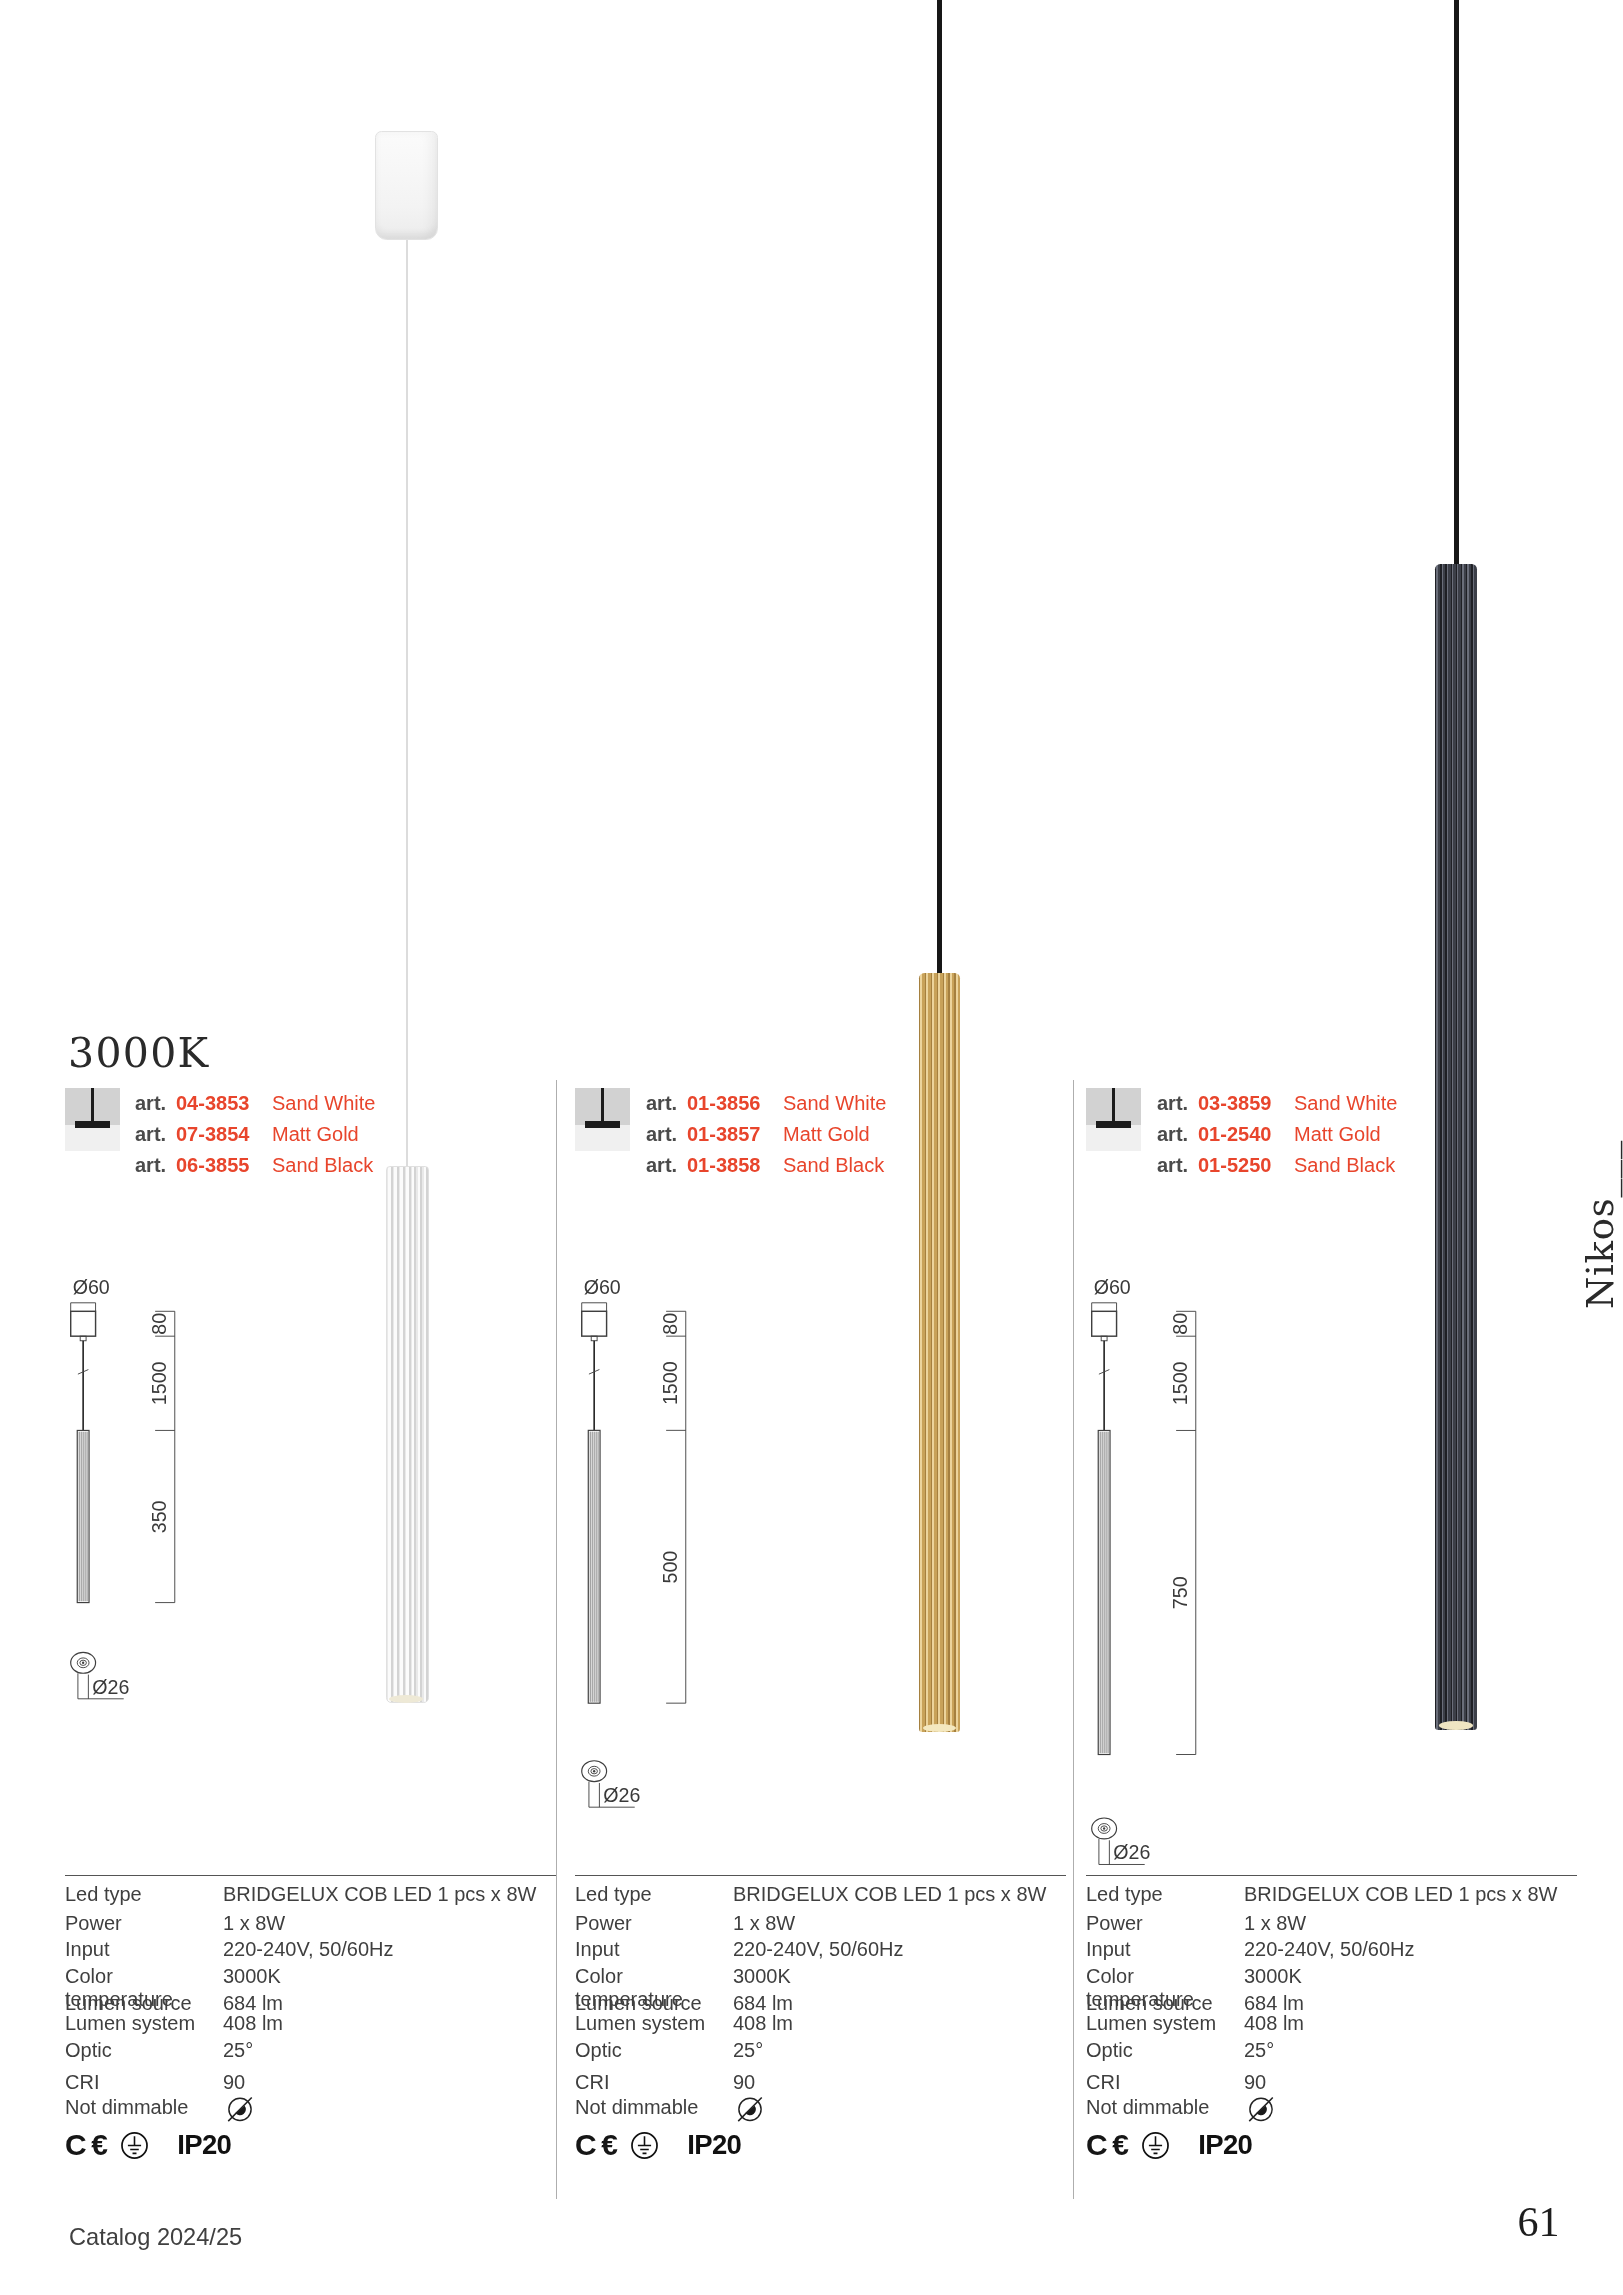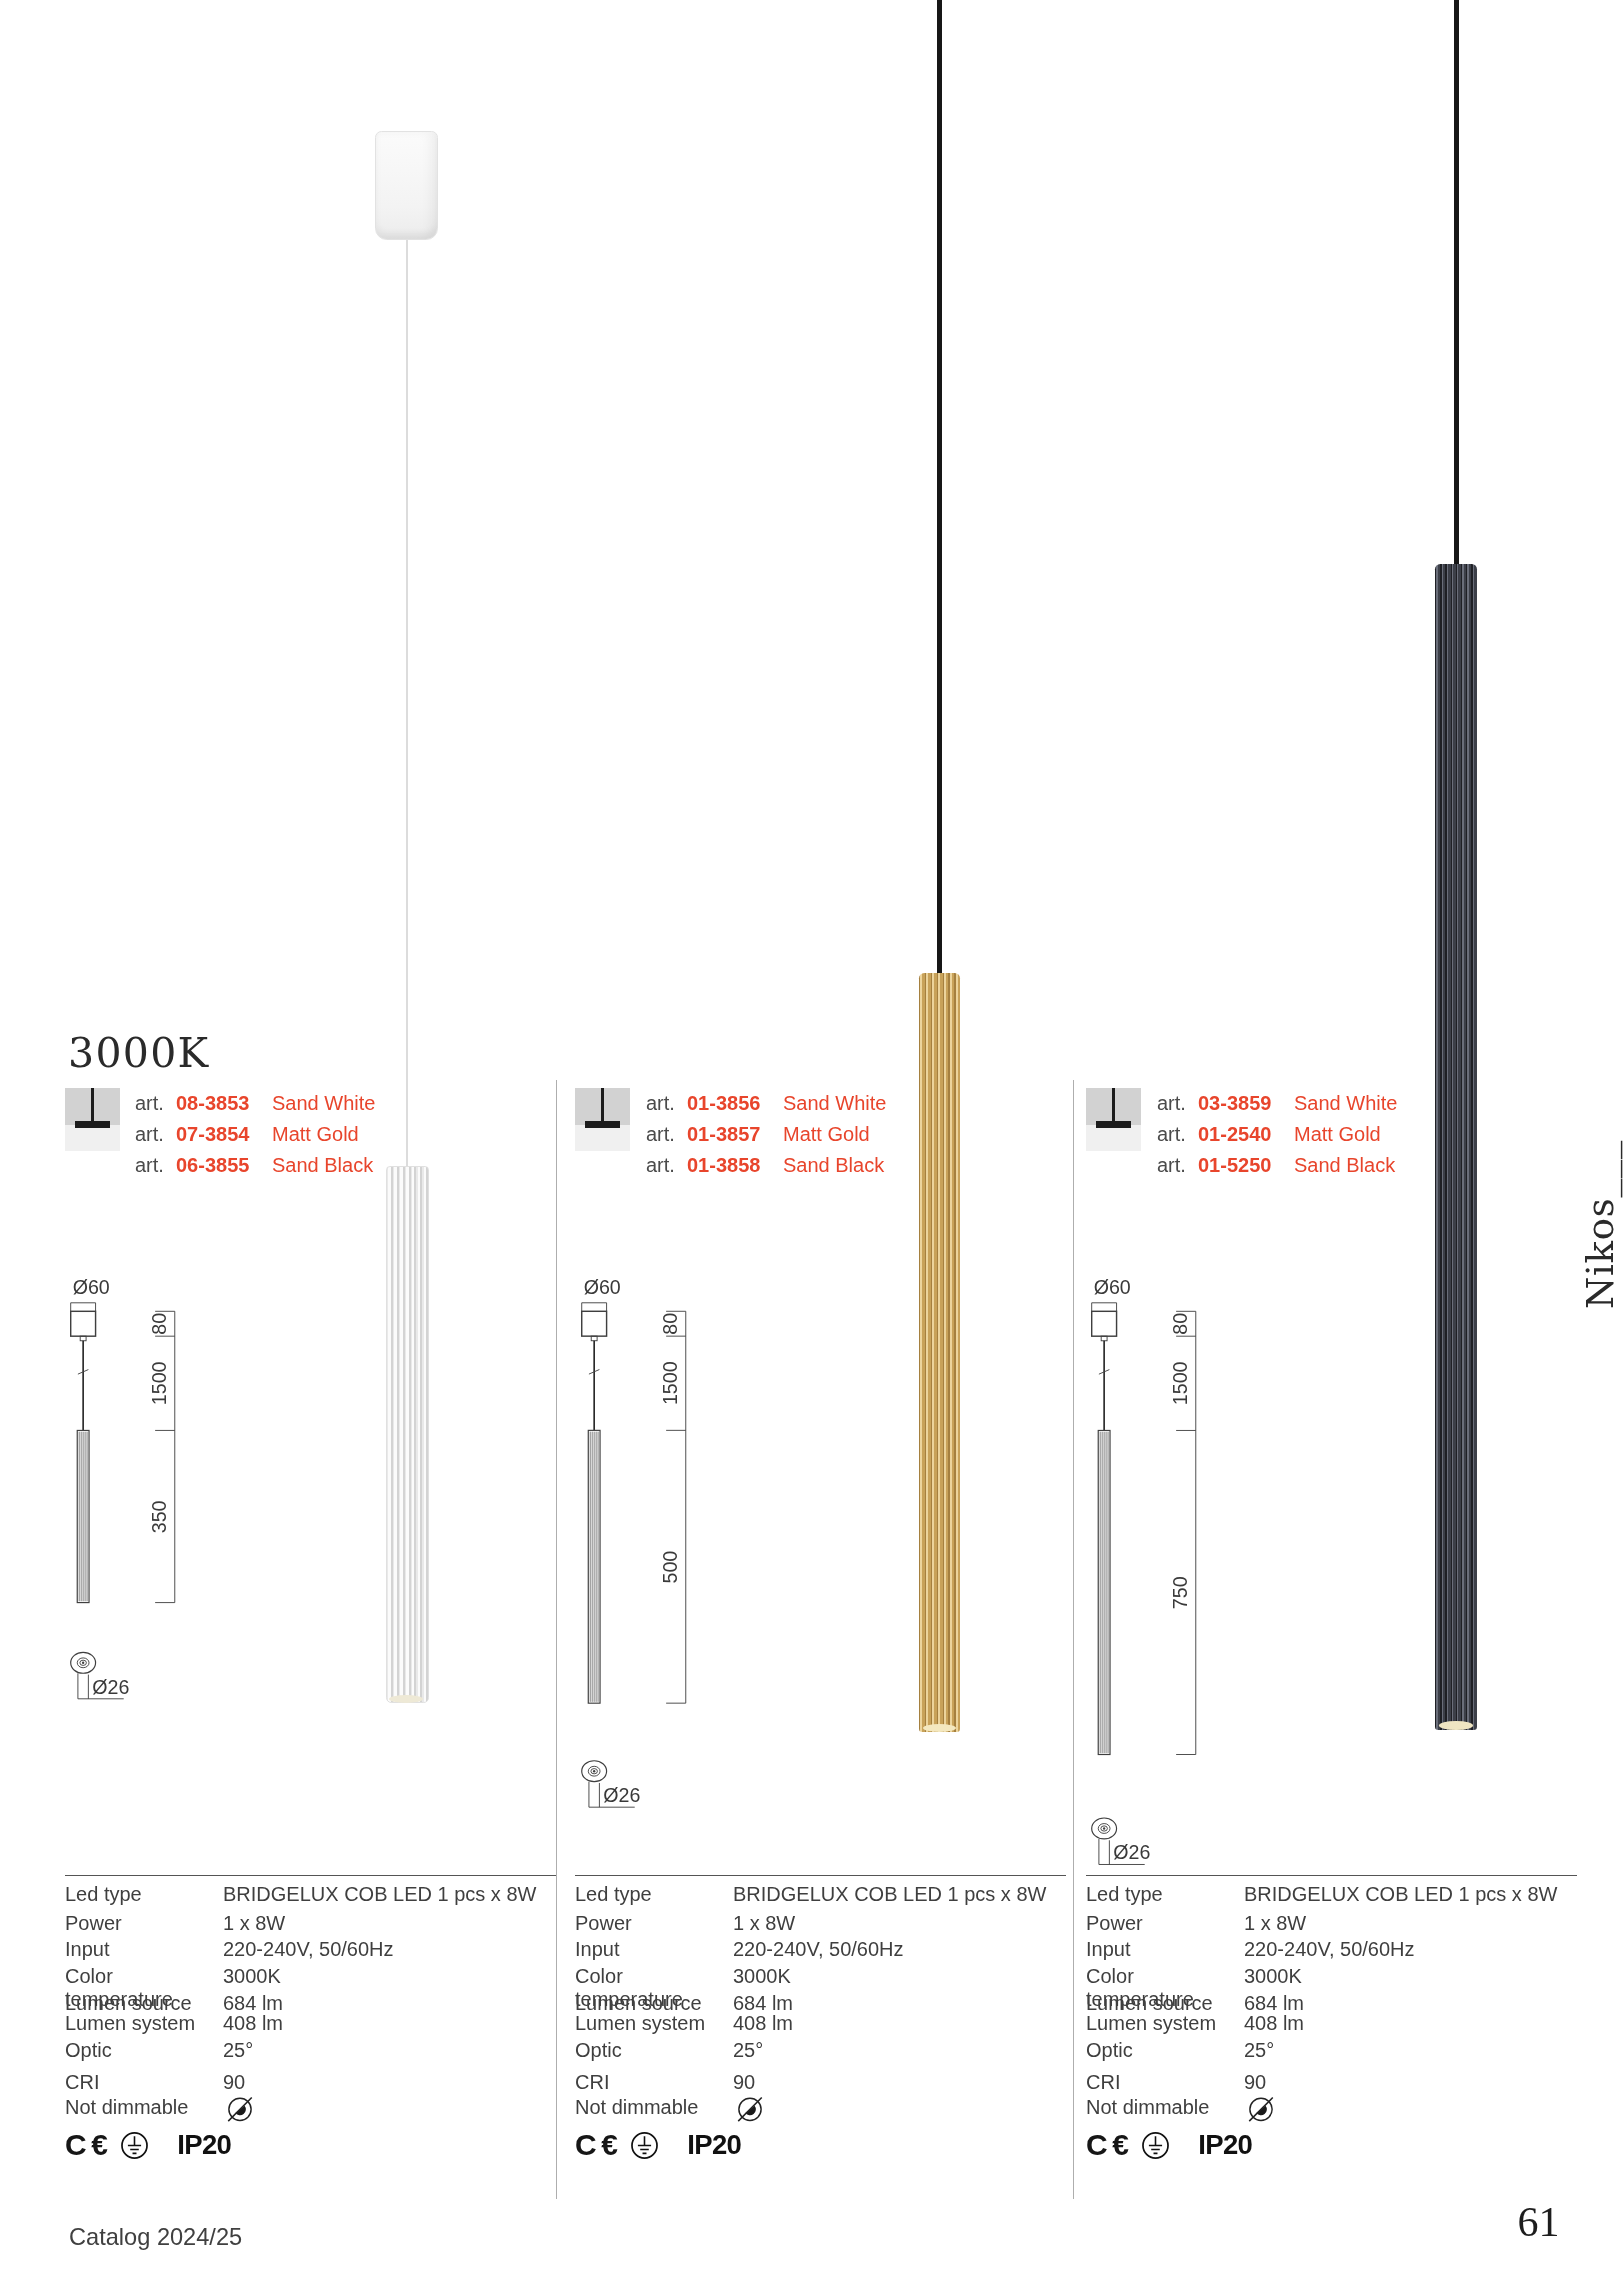--- a/index.html
+++ b/index.html
@@ -31,21 +31,21 @@
   .divider { position:absolute; top:1080px; width:1.3px; height:1119px; background:#aeaeae; }
 
   
   .art-icon { position:absolute; top:1088px; width:55px; height:63px; }
   .art-icon .ai-top    { position:absolute; left:0; top:0; width:55px; height:37px; background:#d2d2d2; }
   .art-icon .ai-bottom { position:absolute; left:0; top:37px; width:55px; height:26px; background:#f0f0f0; }
   .art-icon .ai-stem   { position:absolute; left:26px; top:0; width:2.6px; height:35px; background:#1c1c1c; }
   .art-icon .ai-bar    { position:absolute; left:9.8px; top:33px; width:35px; height:6.5px; background:#1c1c1c; }
   .art-rows { position:absolute; top:1092px; }
   .art-row  { display:flex; align-items:baseline; height:31px; font-size:20px; }
-  .art-word   { color:#4b4b4b; width:41px; }
+  .art-word   { color:#4b4b4b; width:41px;font-weight:bold; }
   .art-code   { color:#e8452c; font-weight:bold; width:96px; }
   .art-finish { color:#e8452c; }
 
   
   .dim-svg { position:absolute; top:1274px; }
   .dim-svg .box   { fill:none; stroke:#3f3f3f; stroke-width:2.2; }
   .dim-svg .box2  { fill:none; stroke:#3f3f3f; stroke-width:1.8; }
   .dim-svg .thin  { fill:none; stroke:#3f3f3f; stroke-width:1.4; }
   .dim-svg .rib   { fill:none; stroke:#3f3f3f; stroke-width:1; }
   .dim-svg .wire  { stroke:#1e1e1e; stroke-width:2.4; }
@@ -119,21 +119,21 @@
   <section>
     <div class="art-icon" style="left:65px;">
       <div class="ai-top"></div>
         <div class="ai-bottom"></div>
       <div class="ai-stem"></div>
         <div class="ai-bar"></div>
     </div>
     <div class="art-rows" style="left:135px;">
       <div class="art-row">
         <span class="art-word">art.</span>
-        <span class="art-code">08-3853</span>
+        <span class="art-code">04-3853</span>
         <span class="art-finish">Sand White</span>
       </div>
       <div class="art-row">
         <span class="art-word">art.</span>
         <span class="art-code">07-3854</span>
         <span class="art-finish">Matt Gold</span>
       </div>
       <div class="art-row">
         <span class="art-word">art.</span>
         <span class="art-code">06-3855</span>

